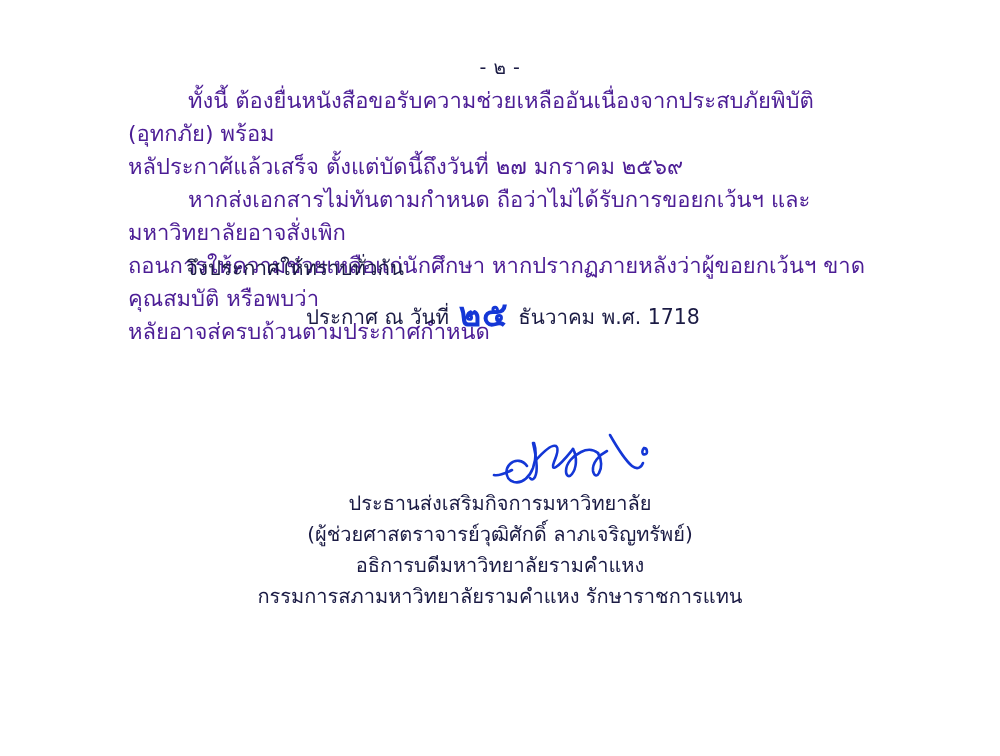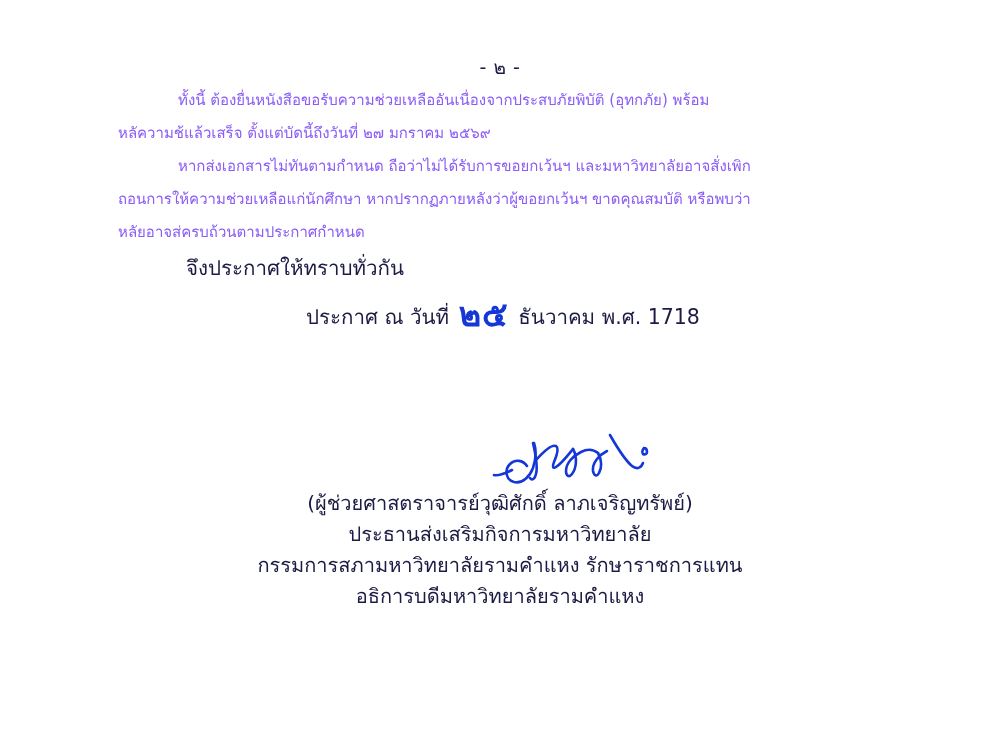--- a/index.html
+++ b/index.html
@@ -26,26 +26,26 @@
     top: 52px;
     left: 0;
     width: 1000px;
     text-align: center;
     font-size: 19px;
     color: #1b1b44;
     letter-spacing: 0.5px;
   }
   .body-text {
     position: absolute;
-    left: 118px;
+    left: 128px;
     top: 84px;
     width: 770px;
-    font-size: 15px;
+    font-size: 22px;
     line-height: 33px;
-    color: #8b5cf6;
+    color: #4c1d95;
   }
   .para {
     margin: 0 0 0 0;
     text-align: left;
   }
   .indent {
     display: inline-block;
     width: 60px;
   }
   .indent-wide {
@@ -107,21 +107,21 @@
 </head>
 <body>
 
 <div class="page">
 
   <div class="page-number">- ๒ -</div>
 
   <div class="body-text">
     <div class="para">
       <span class="indent"></span><span>ทั้งนี้ ต้องยื่นหนังสือขอรับความช่วยเหลืออันเนื่องจากประสบภัยพิบัติ (อุทกภัย) พร้อม</span><br>
-      <span>หลัความช้แล้วเสร็จ  </span><span class="bold">ตั้งแต่บัดนี้ถึงวันที่ ๒๗ มกราคม ๒๕๖๙</span>
+      <span>หลัประกาศ้แล้วเสร็จ  </span><span class="bold">ตั้งแต่บัดนี้ถึงวันที่ ๒๗ มกราคม ๒๕๖๙</span>
     </div>
     <div class="para">
       <span class="indent"></span><span>หากส่งเอกสารไม่ทันตามกำหนด ถือว่าไม่ได้รับการขอยกเว้นฯ และมหาวิทยาลัยอาจสั่งเพิก</span><br>
       <span>ถอนการให้ความช่วยเหลือแก่นักศึกษา หากปรากฏภายหลังว่าผู้ขอยกเว้นฯ ขาดคุณสมบัติ หรือพบว่า</span><br>
       <span>หลัยอาจส่ครบถ้วนตามประกาศกำหนด</span>
     </div>
   </div>
 
   <div class="announce-line">
     <span class="indent-wide"></span><span>จึงประกาศให้ทราบทั่วกัน</span>
@@ -140,19 +140,19 @@
       <path d="M536 50 c8 -9 16 -16 20 -14 c3 2 1 9 -2 16 c-2 5 -1 7 2 5 c6 -4 12 -12 17 -18"></path>
       <path d="M573 39 c5 9 3 20 -1 25 c-3 4 -6 2 -6 -3 c0 -8 7 -15 15 -19 c6 -3 12 -3 17 1"></path>
       <path d="M598 43 c4 7 4 15 1 20 c-2 4 -5 3 -6 -2 c-1 -8 6 -16 14 -20"></path>
       <path d="M610 25 c8 14 16 26 22 31 c5 4 9 2 11 -3"></path>
       <path d="M644 38 c2 0 3 2 3 4 c0 2 -2 3 -4 2 c-1 -1 -1 -4 1 -6"></path>
       <path d="M512 60 c-8 4 -14 6 -18 5"></path>
     </g>
   </svg>
 
   <div class="sig-block">
+    <div>ประธานส่งเสริมกิจการมหาวิทยาลัย</div>
     <div>(ผู้ช่วยศาสตราจารย์วุฒิศักดิ์  ลาภเจริญทรัพย์)</div>
-    <div>ประธานส่งเสริมกิจการมหาวิทยาลัย</div>
+    <div>อธิการบดีมหาวิทยาลัยรามคำแหง</div>
     <div>กรรมการสภามหาวิทยาลัยรามคำแหง รักษาราชการแทน</div>
-    <div>อธิการบดีมหาวิทยาลัยรามคำแหง</div>
   </div>
 
 </div>
 
 </body></html>

